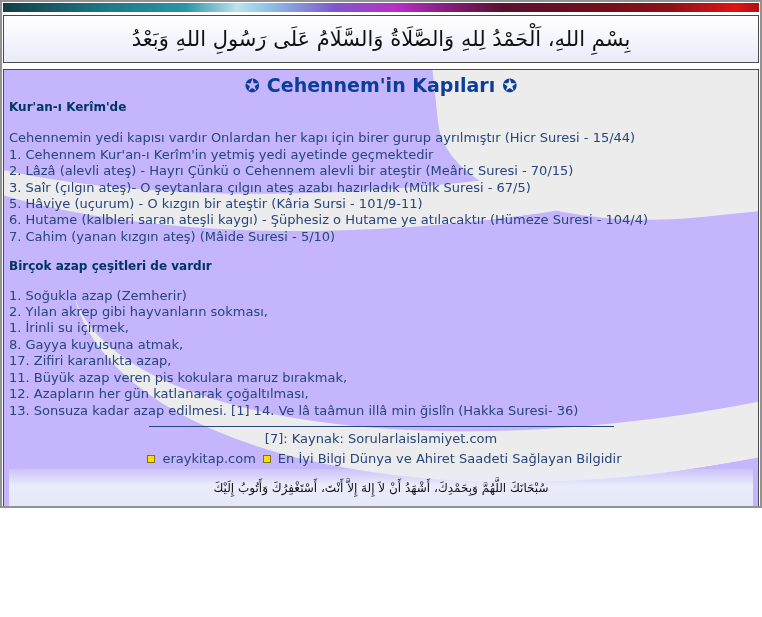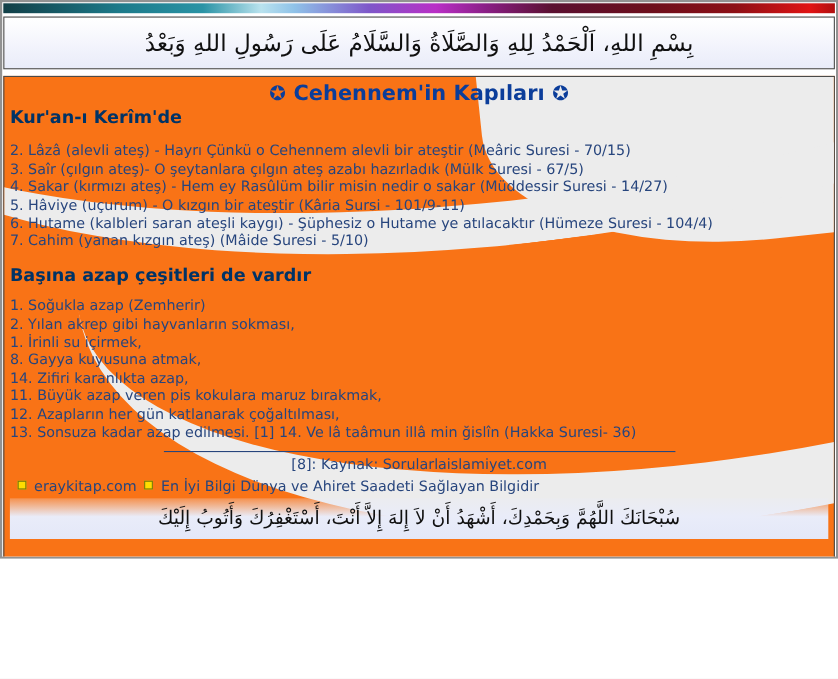--- a/index.html
+++ b/index.html
@@ -35,21 +35,21 @@
     font-size:21px;
     color:#101010;
     white-space:nowrap;
   }
 
   .main-box {
     position:relative;
     margin:6px 1px 0 1px;
     height:538px;
     border:1px solid #4a4a4a;
-    background:#f97316;
+    background:#c4b5fd;
     overflow:hidden;
   }
 
   
   .swoosh { position:absolute; border-radius:50%; pointer-events:none; }
   .swoosh-corner {
     top:-70px; right:-140px; width:460px; height:220px;
     background:#ececec; border-radius:0 0 0 55%;
     transform:rotate(-6deg);
   }
@@ -82,35 +82,35 @@
     font-size:19px; font-weight:bold;
     color:#0b3d9a;
     line-height:24px;
     margin-bottom:1px;
   }
   .page-title .star { margin:0 7px; font-size:18px; }
 
   .sec-heading {
     font-weight:bold;
     color:#003366;
-    font-size:16px;
+    font-size:12px;
   }
   .spacer { height:15px; }
   .spacer-sm { height:13px; }
 
   .line { white-space:nowrap; }
 
   .divider {
     width:465px; margin:7px auto 4px auto;
     border-top:1px solid #27457d;
   }
   .footnote { text-align:center; }
 
   .site-line {
-    text-align:left;
+    text-align:center;
     margin-top:3px;
     line-height:17px;
   }
   .bullet-sq {
     display:inline-block;
     width:8px; height:8px;
     background:#ffdd00;
     border:1px solid #77770a;
     margin:0 7px;
     vertical-align:middle;
@@ -118,21 +118,21 @@
   }
 
   .closing-band {
     margin-top:2px;
     height:37px;
     display:flex; align-items:center; justify-content:center;
     background:linear-gradient(180deg, rgba(233,236,250,0.25) 0%, #e9ecf9 45%, #e4e8f8 100%);
   }
   .closing-arabic {
     direction:rtl;
-    font-size:17px;
+    font-size:12px;
     color:#101010;
     white-space:nowrap;
   }
 </style>
 </head>
 <body>
 
 <div class="page">
 
   <div class="gradient-bar"></div>
@@ -150,45 +150,46 @@
     <div class="content">
 
       <div class="page-title">
         <span class="star">✪</span><span>Cehennem'in Kapıları</span><span class="star">✪</span>
       </div>
 
       <div class="sec-heading">Kur'an-ı Kerîm'de</div>
 
       <div class="spacer"></div>
 
+      <div class="line">Cehennemin yedi kapısı vardır Onlardan her kapı için birer gurup ayrılmıştır (Hicr Suresi - 15/44)</div>
+      <div class="line">1. Cehennem Kur'an-ı Kerîm'in yetmiş yedi ayetinde geçmektedir</div>
       <div class="line">2. Lâzâ (alevli ateş) - Hayrı Çünkü o Cehennem alevli bir ateştir (Meâric Suresi - 70/15)</div>
       <div class="line">3. Saîr (çılgın ateş)- O şeytanlara çılgın ateş azabı hazırladık (Mülk Suresi - 67/5)</div>
-      <div class="line">4. Sakar (kırmızı ateş) - Hem ey Rasûlüm bilir misin nedir o sakar (Müddessir Suresi - 14/27)</div>
       <div class="line">5. Hâviye (uçurum) - O kızgın bir ateştir (Kâria Sursi - 101/9-11)</div>
       <div class="line">6. Hutame (kalbleri saran ateşli kaygı) - Şüphesiz o Hutame ye atılacaktır (Hümeze Suresi - 104/4)</div>
       <div class="line">7. Cahim (yanan kızgın ateş) (Mâide Suresi - 5/10)</div>
 
       <div class="spacer-sm"></div>
 
-      <div class="sec-heading">Başına azap çeşitleri de vardır</div>
+      <div class="sec-heading">Birçok azap çeşitleri de vardır</div>
 
       <div class="spacer-sm"></div>
 
       <div class="line">1. Soğukla azap (Zemherir)</div>
       <div class="line">2. Yılan akrep gibi hayvanların sokması,</div>
       <div class="line">1. İrinli su içirmek,</div>
       <div class="line">8. Gayya kuyusuna atmak,</div>
-      <div class="line">14. Zifiri karanlıkta azap,</div>
+      <div class="line">17. Zifiri karanlıkta azap,</div>
       <div class="line">11. Büyük azap veren pis kokulara maruz bırakmak,</div>
       <div class="line">12. Azapların her gün katlanarak çoğaltılması,</div>
       <div class="line">13. Sonsuza kadar azap edilmesi. [1] 14. Ve lâ taâmun illâ min ğislîn (Hakka Suresi- 36)</div>
 
       <div class="divider"></div>
 
-      <div class="footnote">[8]: Kaynak: Sorularlaislamiyet.com</div>
+      <div class="footnote">[7]: Kaynak: Sorularlaislamiyet.com</div>
 
       <div class="site-line">
         <span class="bullet-sq"></span><span>eraykitap.com</span><span class="bullet-sq"></span><span>En İyi Bilgi Dünya ve Ahiret Saadeti Sağlayan Bilgidir</span>
       </div>
 
       <div class="closing-band">
         <div class="closing-arabic">سُبْحَانَكَ اللَّهُمَّ وَبِحَمْدِكَ، أَشْهَدُ أَنْ لاَ إِلهَ إِلاَّ أَنْتَ، أَسْتَغْفِرُكَ وَأَتُوبُ إِلَيْكَ</div>
       </div>
 
     </div>

